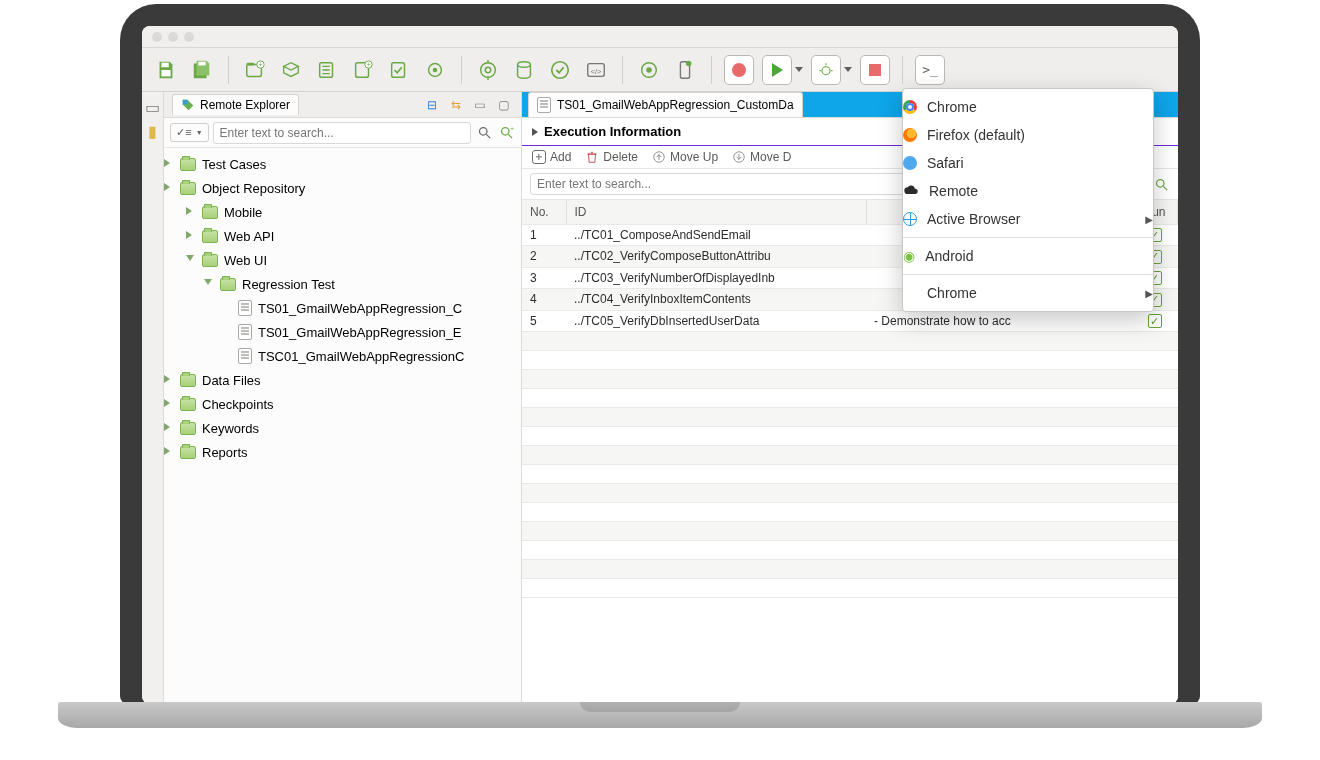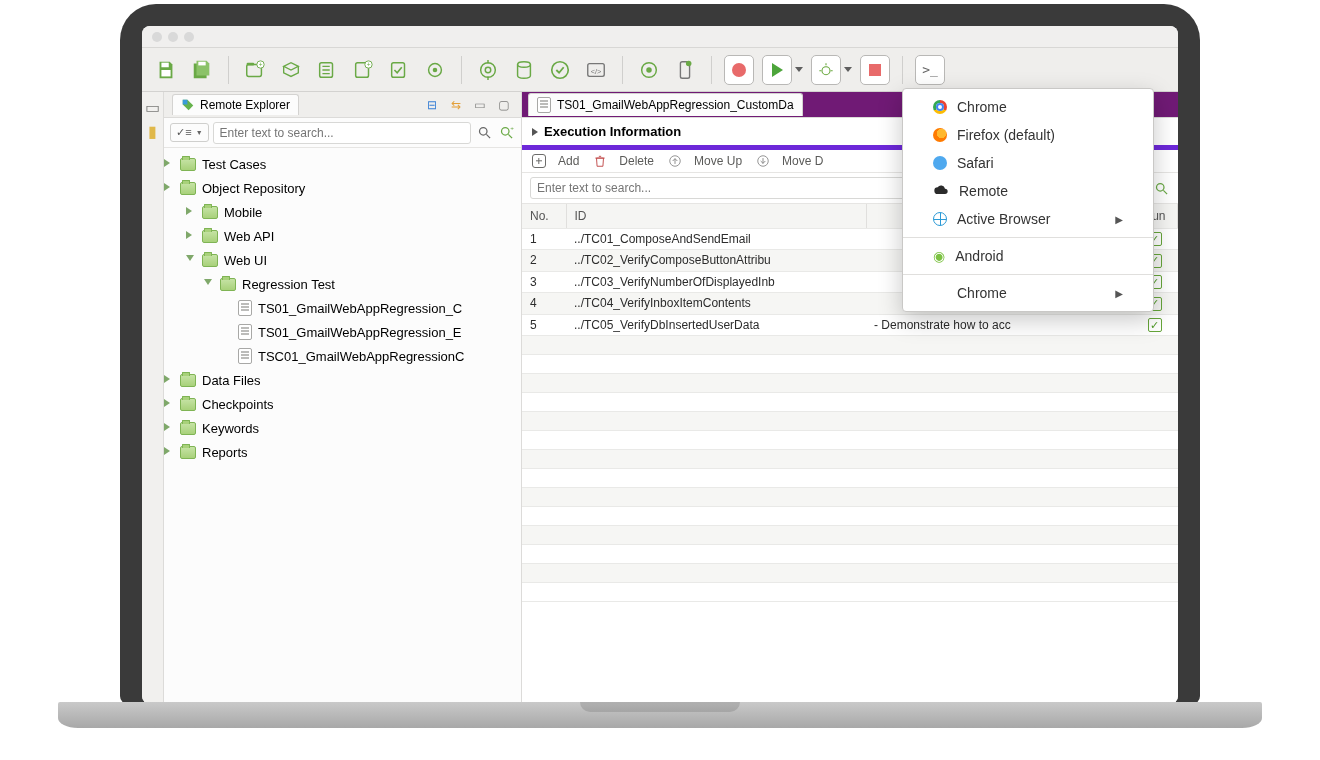--- a/index.html
+++ b/index.html
@@ -142,27 +142,27 @@
   .tw{width:10px;height:10px;display:inline-block;}
   .tw.closed::before{content:"";display:block;width:0;height:0;border-top:4px solid transparent;border-bottom:4px solid transparent;border-left:6px solid #7fa86a;}
   .tw.open::before{content:"";display:block;width:0;height:0;border-left:4px solid transparent;border-right:4px solid transparent;border-top:6px solid #7fa86a;}
   .folder{width:16px;height:13px;background:linear-gradient(#c6e3a5,#a8d17a);border:1px solid #7fb454;border-radius:2px;position:relative;}
   .folder::before{content:"";position:absolute;top:-3px;left:1px;width:6px;height:3px;background:#a8d17a;border:1px solid #7fb454;border-bottom:none;border-radius:1px 1px 0 0;}
   .file{width:14px;height:16px;background:#fff;border:1px solid #a8a8a6;border-radius:2px;position:relative;}
   .file::after{content:"";position:absolute;top:2px;left:2px;width:8px;height:2px;background:#bcbcba;box-shadow:0 3px 0 #bcbcba,0 6px 0 #bcbcba;}
   .ind1{padding-left:22px}.ind2{padding-left:40px}.ind3{padding-left:58px}
 
   .main{flex:1;display:flex;flex-direction:column;background:#fff;overflow:hidden;}
-  .tabstrip{height:26px;background:#701a75;border-bottom:1px solid #dcdbd9;display:flex;align-items:center;padding:0 6px;}
+  .tabstrip{height:26px;background:#0ea5e9;border-bottom:1px solid #dcdbd9;display:flex;padding:0 6px;}
   .tab{background:#fcfcfc;border:1px solid #d4d3d1;border-bottom:none;padding:3px 8px;display:flex;align-items:center;gap:6px;font-size:12px;border-radius:3px 3px 0 0;white-space:nowrap;overflow:hidden;}
-  .section{padding:6px 10px;border-bottom:5px solid #6d28d9;display:flex;align-items:center;gap:6px;font-size:13px;}
+  .section{padding:6px 10px;border-bottom:1px solid #6d28d9;display:flex;align-items:center;gap:6px;font-size:13px;}
   .section .disc{width:0;height:0;border-top:4px solid transparent;border-bottom:4px solid transparent;border-left:6px solid #555;}
   .section b{font-weight:600;}
   .actions{padding:4px 10px;display:flex;align-items:center;gap:14px;font-size:12px;color:#5b5b59;border-bottom:1px solid #e6e5e3;}
-  .actions .act{display:flex;align-items:center;gap:12px;text-align:center;}
+  .actions .act{display:flex;align-items:center;gap:4px;text-align:center;}
   .tablewrap{display:flex;flex-direction:column;flex:1;overflow:hidden;}
   .tsearch{padding:4px 8px;border-bottom:1px solid #e6e5e3;}
   .tsearch input{width:100%;height:22px;border:1px solid #d8d8d6;border-radius:3px;padding:0 6px;font-size:12px;}
   .icon-plus{width:14px;height:14px;border:1.4px solid #6c6c6a;border-radius:3px;position:relative;}
   .icon-plus::before,.icon-plus::after{content:"";position:absolute;background:#6c6c6a;}
   .icon-plus::before{left:3px;right:3px;top:50%;height:1.4px;transform:translateY(-50%);}
   .icon-plus::after{top:3px;bottom:3px;left:50%;width:1.4px;transform:translateX(-50%);}
   table{border-collapse:collapse;width:100%;font-size:12px;}
   th,td{border-bottom:1px solid #e9e9e7;padding:3px 8px;text-align:left;white-space:nowrap;color:#2c2c2c;}
   th{background:#f5f5f3;color:#555;font-weight:500;height:24px;border-right:1px solid #e0dfdd;}
@@ -179,21 +179,21 @@
     right:24px; top:62px;
     width:252px;
     background:#fff;
     border:1px solid #c9c8c6;
     border-radius:4px;
     box-shadow:0 8px 24px rgba(0,0,0,.22);
     padding:4px 0;
     font-size:14px;
     z-index:50;
   }
-  .menu .mi{height:28px;display:flex;align-items:center;gap:10px;padding:0 30px;color:#333;}
+  .menu .mi{height:28px;display:flex;align-items:center;gap:10px;padding:0 0;color:#333;}
   .menu .mi .sub{margin-left:auto;font-size:10px;color:#555;}
   .menu .msep{height:1px;background:#e0dfdd;margin:4px 0;}
   .dot{width:14px;height:14px;border-radius:50%;display:inline-block;}
   .chrome{background:conic-gradient(#ea4335 0 120deg,#fbbc05 120deg 240deg,#34a853 240deg 360deg);position:relative;}
   .chrome::after{content:"";position:absolute;inset:3px;background:#fff;border-radius:50%;box-shadow:inset 0 0 0 2px #4285f4;}
   .firefox{background:radial-gradient(circle at 60% 40%, #ffb82e 0 40%, #ff7a00 40% 100%);}
   .safari{width:14px;height:14px;border-radius:50%;background:#4fa9ef;display:inline-block;}
   .cloud{color:#2b2b2b;}
   .globe{width:14px;height:14px;border-radius:50%;border:1.5px solid #2b9ad6;position:relative;display:inline-block;}
   .globe::before{content:"";position:absolute;left:0;right:0;top:50%;height:1px;background:#2b9ad6;}

